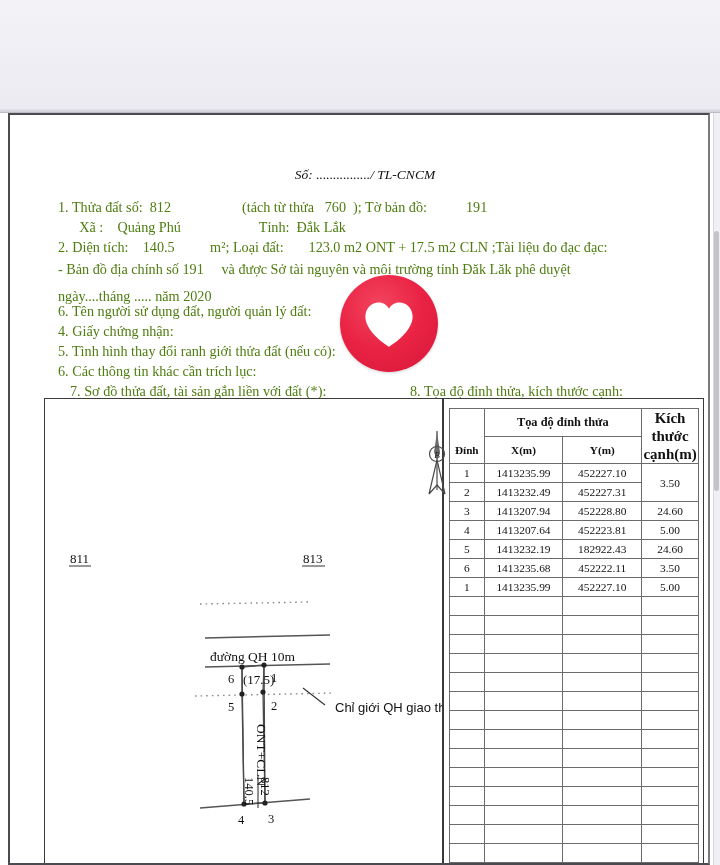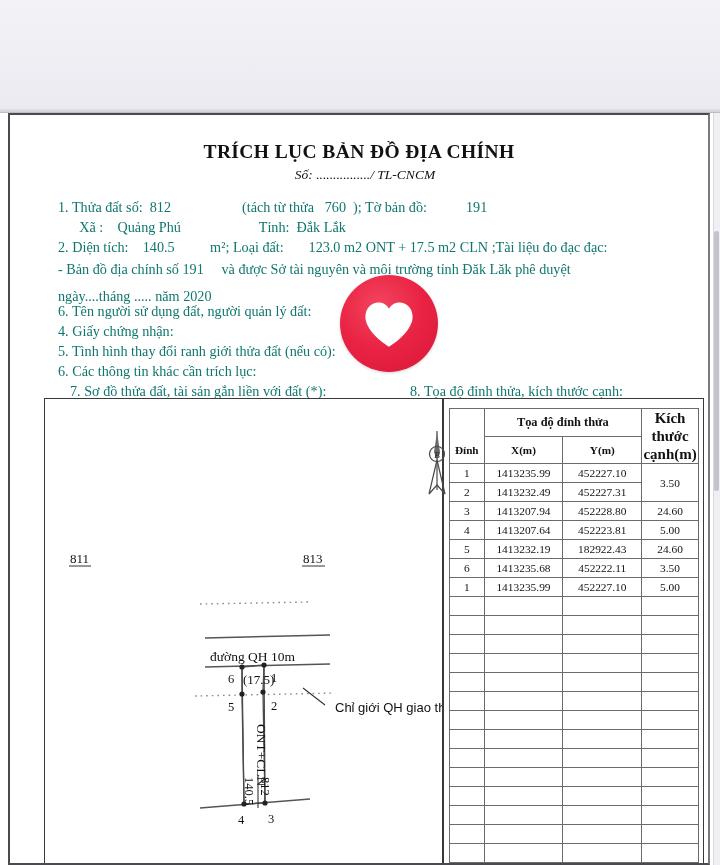--- a/index.html
+++ b/index.html
@@ -41,21 +41,21 @@
   .title{
     position:absolute;left:0;right:0;top:26px;text-align:center;
     font-weight:bold;font-size:19.5px;letter-spacing:.4px;color:#111;
   }
   .subtitle{
     position:absolute;left:12px;right:0;top:52px;text-align:center;
     font-style:italic;font-size:13.5px;color:#111;
   }
 
   
-  .line{position:absolute;font-size:14.2px;color:#0f766e;white-space:pre;}
+  .line{position:absolute;font-size:14.2px;color:#4d7c0f;white-space:pre;}
 
   
   .frame{
     position:absolute;left:34px;top:283px;width:660px;height:470px;
     border:1.6px solid #3a3a3a;border-bottom:none;box-sizing:border-box;
   }
   .frame-split{
     position:absolute;left:397px;top:0;width:1.6px;height:470px;background:#3a3a3a;
   }
 
@@ -99,21 +99,20 @@
 
   <div class="top-panel"></div>
 
   <div class="scroll-gutter">
     <div class="scroll-thumb"></div>
   </div>
 
   <div class="doc">
    <div class="doc-inner">
 
-    <div class="title">TRÍCH LỤC BẢN ĐỒ ĐỊA CHÍNH</div>
     <div class="subtitle">Số: ................/ TL-CNCM</div>
 
     <div class="line" style="left:48px;top:84px;">1. Thửa đất số:  812                    (tách từ thửa   760  ); Tờ bản đồ:           191</div>
     <div class="line" style="left:48px;top:104px;">      Xã :    Quảng Phú                      Tỉnh:  Đắk Lắk</div>
     <div class="line" style="left:48px;top:124px;">2. Diện tích:    140.5          m²; Loại đất:       123.0 m2 ONT + 17.5 m2 CLN ;Tài liệu đo đạc đạc:</div>
     <div class="line" style="left:48px;top:146px;">- Bản đồ địa chính số 191     và được Sở tài nguyên và môi trường tỉnh Đăk Lăk phê duyệt</div>
     <div class="line" style="left:48px;top:173px;">ngày....tháng ..... năm 2020</div>
     <div class="line" style="left:48px;top:188px;">6. Tên người sử dụng đất, người quản lý đất:</div>
     <div class="line" style="left:48px;top:208px;">4. Giấy chứng nhận:</div>
     <div class="line" style="left:48px;top:228px;">5. Tình hình thay đổi ranh giới thửa đất (nếu có):</div>

